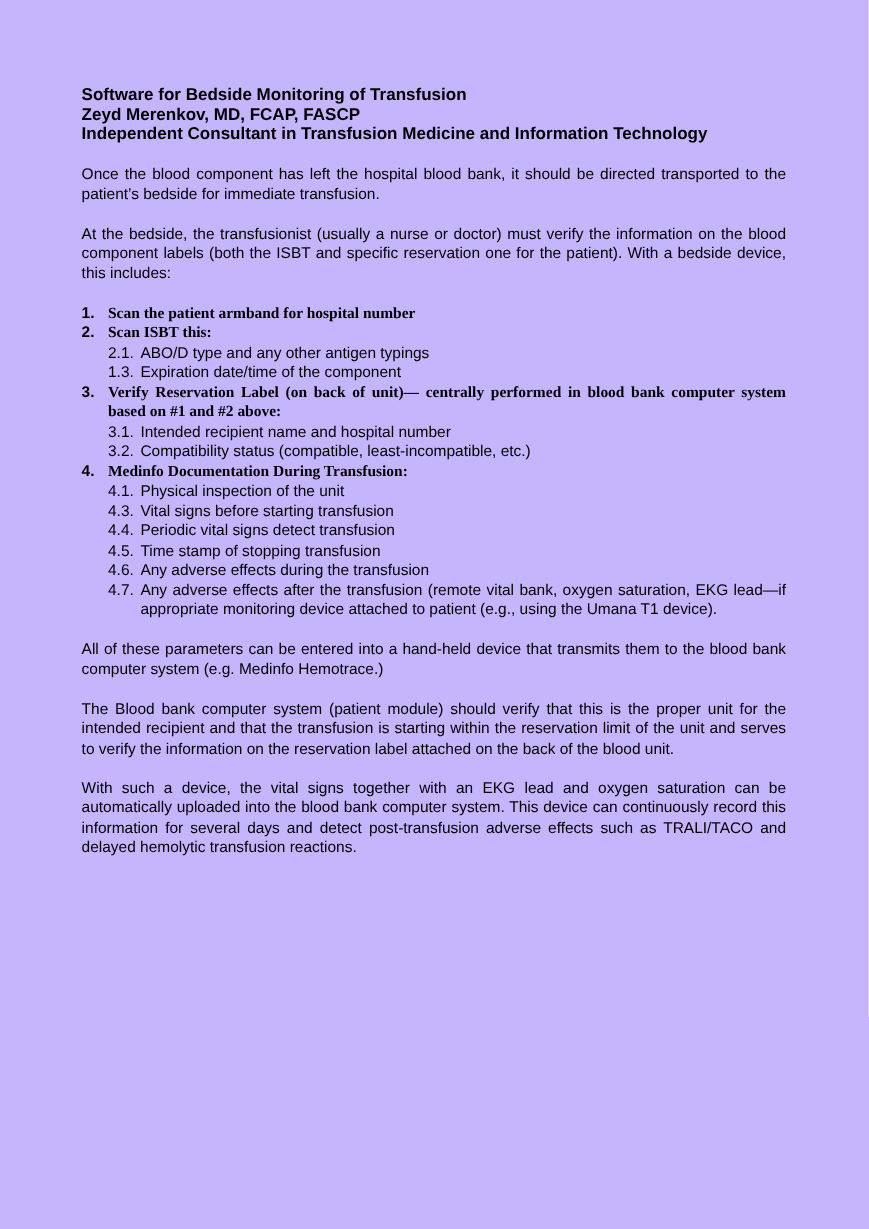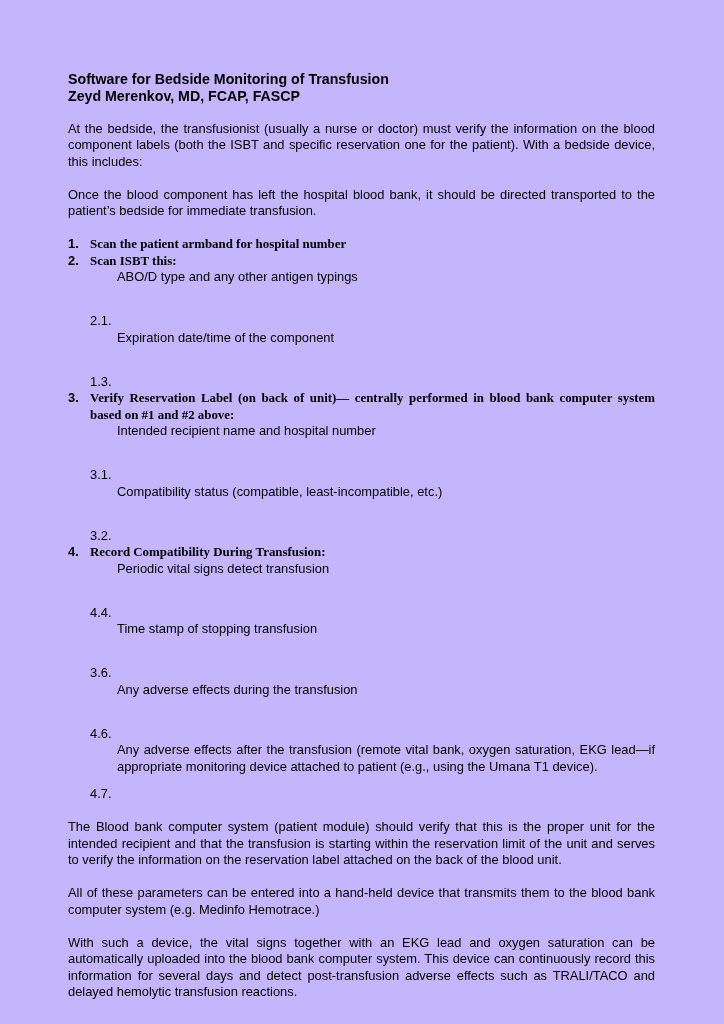--- a/index.html
+++ b/index.html
@@ -47,36 +47,36 @@
     flex: 1 1 auto;
     text-align: justify;
     font-family: Liberation Serif, serif;
   }
   .sub-row {
     display: flex;
     padding-left: 22px;
   }
   .sub-num {
     flex: 0 0 27px;
-    margin-top: 44px;
   }
   .sub-text {
     flex: 1 1 auto;
     text-align: justify;
   }
 </style>
 </head>
 <body>
 
 <div class="page">
   <div class="title-line">Software for Bedside Monitoring of Transfusion</div>
   <div class="title-line">Zeyd Merenkov, MD, FCAP, FASCP</div>
+  <div class="title-line">Independent Consultant in Transfusion Medicine and Information Technology</div>
 
+  <p class="para">Once the blood component has left the hospital blood bank, it should be directed transported to the patient’s bedside for immediate transfusion.</p>
   <p class="para">At the bedside, the transfusionist (usually a nurse or doctor) must verify the information on the blood component labels (both the ISBT and specific reservation one for the patient). With a bedside device, this includes:</p>
-  <p class="para">Once the blood component has left the hospital blood bank, it should be directed transported to the patient’s bedside for immediate transfusion.</p>
 
   <div class="list" id="list-root">
       <div class="li-row bold">
         <span class="li-num">1.</span>
         <div class="li-text">Scan the patient armband for hospital number</div>
       </div>
       <div class="li-row bold">
         <span class="li-num">2.</span>
         <div class="li-text">Scan ISBT this:</div>
       </div>
@@ -95,36 +95,44 @@
       <div class="sub-row">
         <span class="sub-num">3.1.</span>
         <div class="sub-text">Intended recipient name and hospital number</div>
       </div>
       <div class="sub-row">
         <span class="sub-num">3.2.</span>
         <div class="sub-text">Compatibility status (compatible, least-incompatible, etc.)</div>
       </div>
       <div class="li-row bold">
         <span class="li-num">4.</span>
-        <div class="li-text">Record Compatibility During Transfusion:</div>
+        <div class="li-text">Medinfo Documentation During Transfusion:</div>
+      </div>
+      <div class="sub-row">
+        <span class="sub-num">4.1.</span>
+        <div class="sub-text">Physical inspection of the unit</div>
+      </div>
+      <div class="sub-row">
+        <span class="sub-num">4.3.</span>
+        <div class="sub-text">Vital signs before starting transfusion</div>
       </div>
       <div class="sub-row">
         <span class="sub-num">4.4.</span>
         <div class="sub-text">Periodic vital signs detect transfusion</div>
       </div>
       <div class="sub-row">
-        <span class="sub-num">3.6.</span>
+        <span class="sub-num">4.5.</span>
         <div class="sub-text">Time stamp of stopping transfusion</div>
       </div>
       <div class="sub-row">
         <span class="sub-num">4.6.</span>
         <div class="sub-text">Any adverse effects during the transfusion</div>
       </div>
       <div class="sub-row">
         <span class="sub-num">4.7.</span>
         <div class="sub-text">Any adverse effects after the transfusion (remote vital bank, oxygen saturation, EKG lead—if appropriate monitoring device attached to patient (e.g., using the Umana T1 device).</div>
       </div>
     </div>
 
+  <p class="para">All of these parameters can be entered into a hand-held device that transmits them to the blood bank computer system (e.g. Medinfo Hemotrace.)</p>
   <p class="para">The Blood bank computer system (patient module) should verify that this is the proper unit for the intended recipient and that the transfusion is starting within the reservation limit of the unit and serves to verify the information on the reservation label attached on the back of the blood unit.</p>
-  <p class="para">All of these parameters can be entered into a hand-held device that transmits them to the blood bank computer system (e.g. Medinfo Hemotrace.)</p>
   <p class="para">With such a device, the vital signs together with an EKG lead and oxygen saturation can be automatically uploaded into the blood bank computer system.  This device can continuously record this information for several days and detect post-transfusion adverse effects such as TRALI/TACO and delayed hemolytic transfusion reactions.</p>
 </div>
 
 </body></html>

